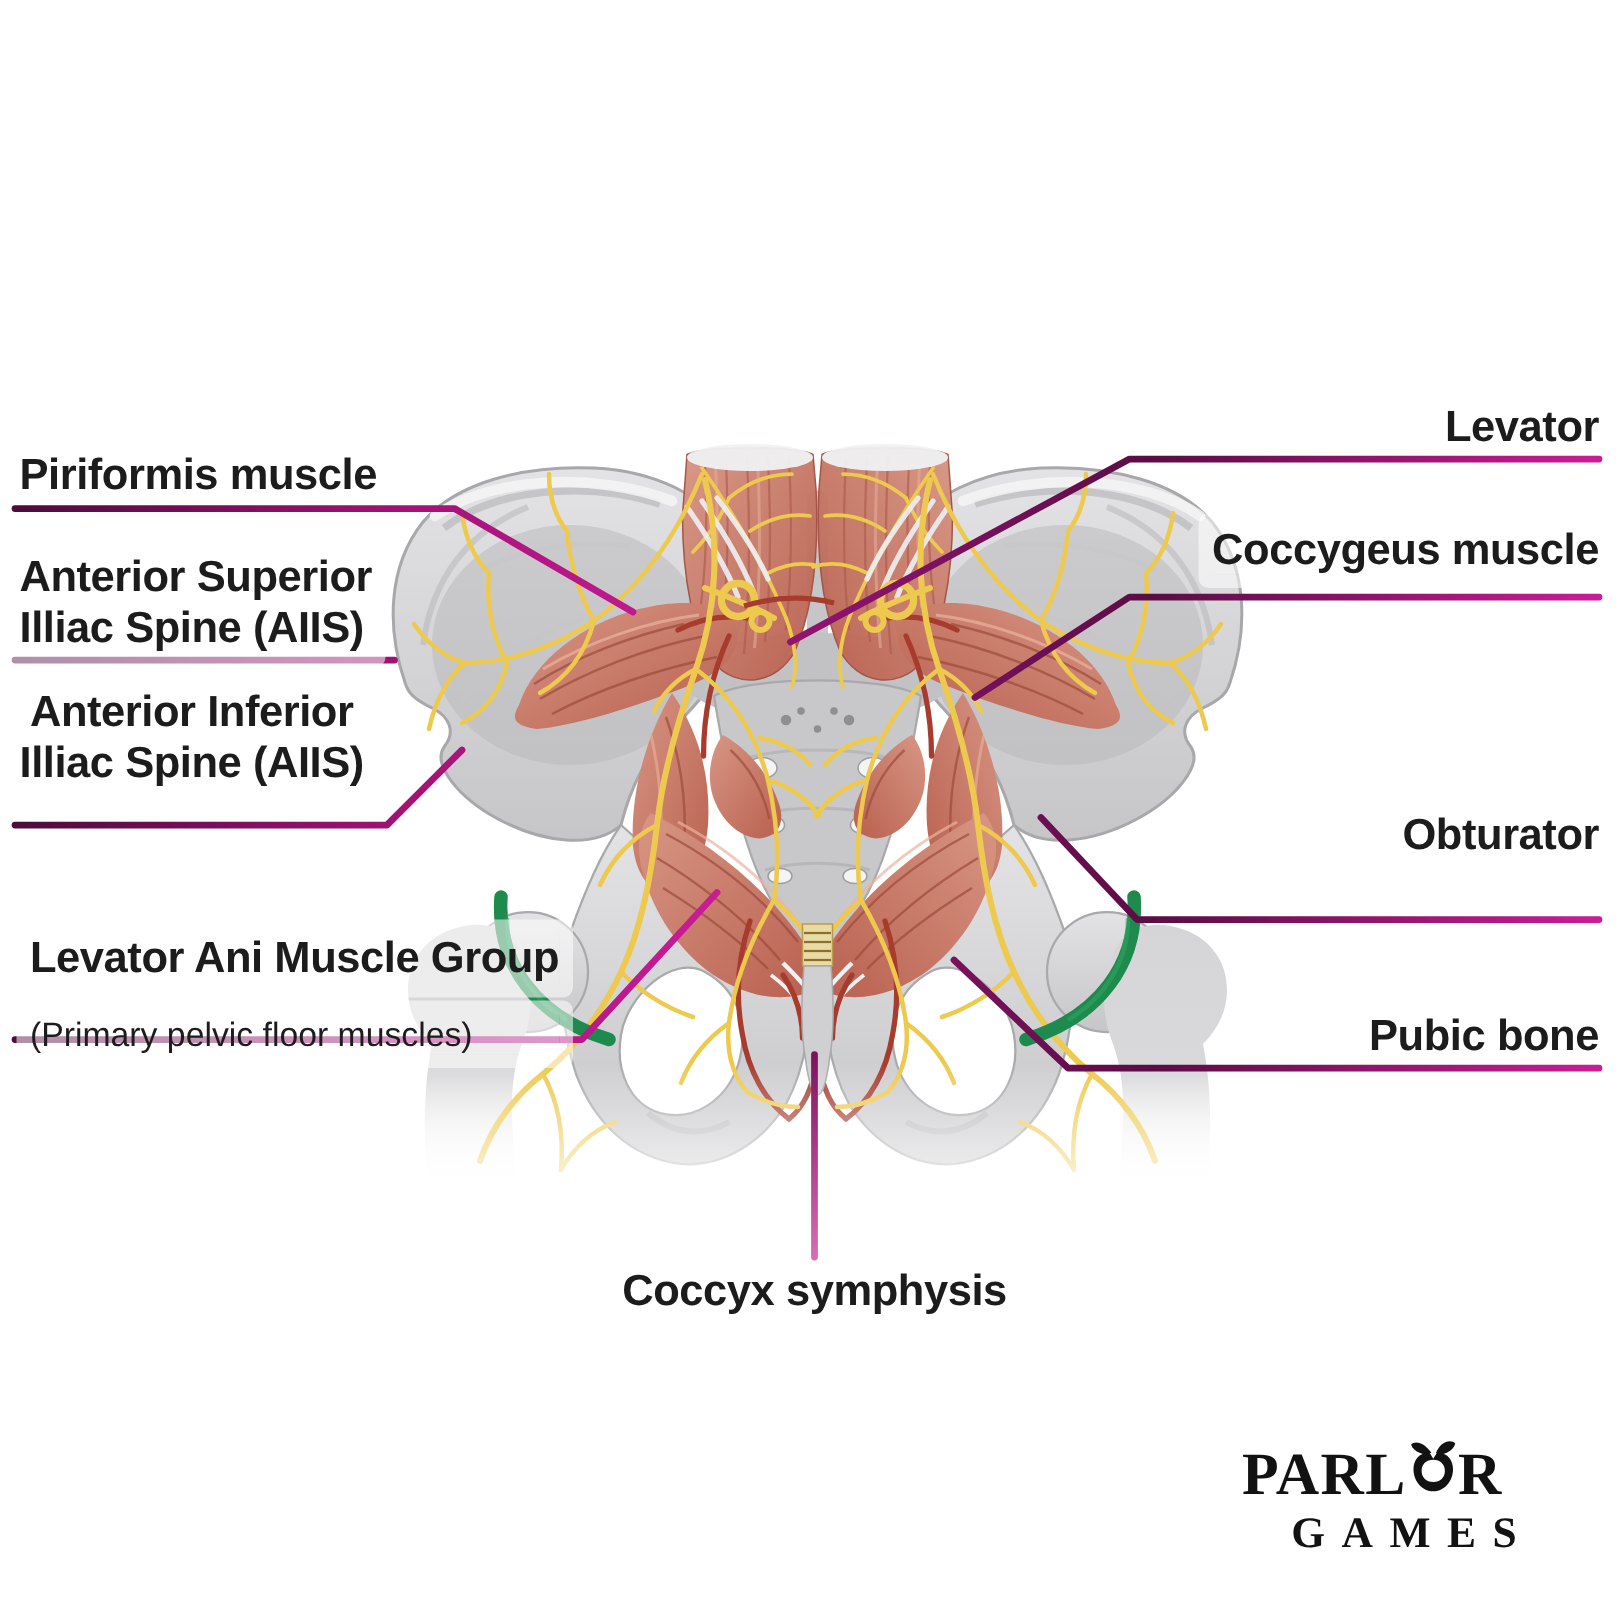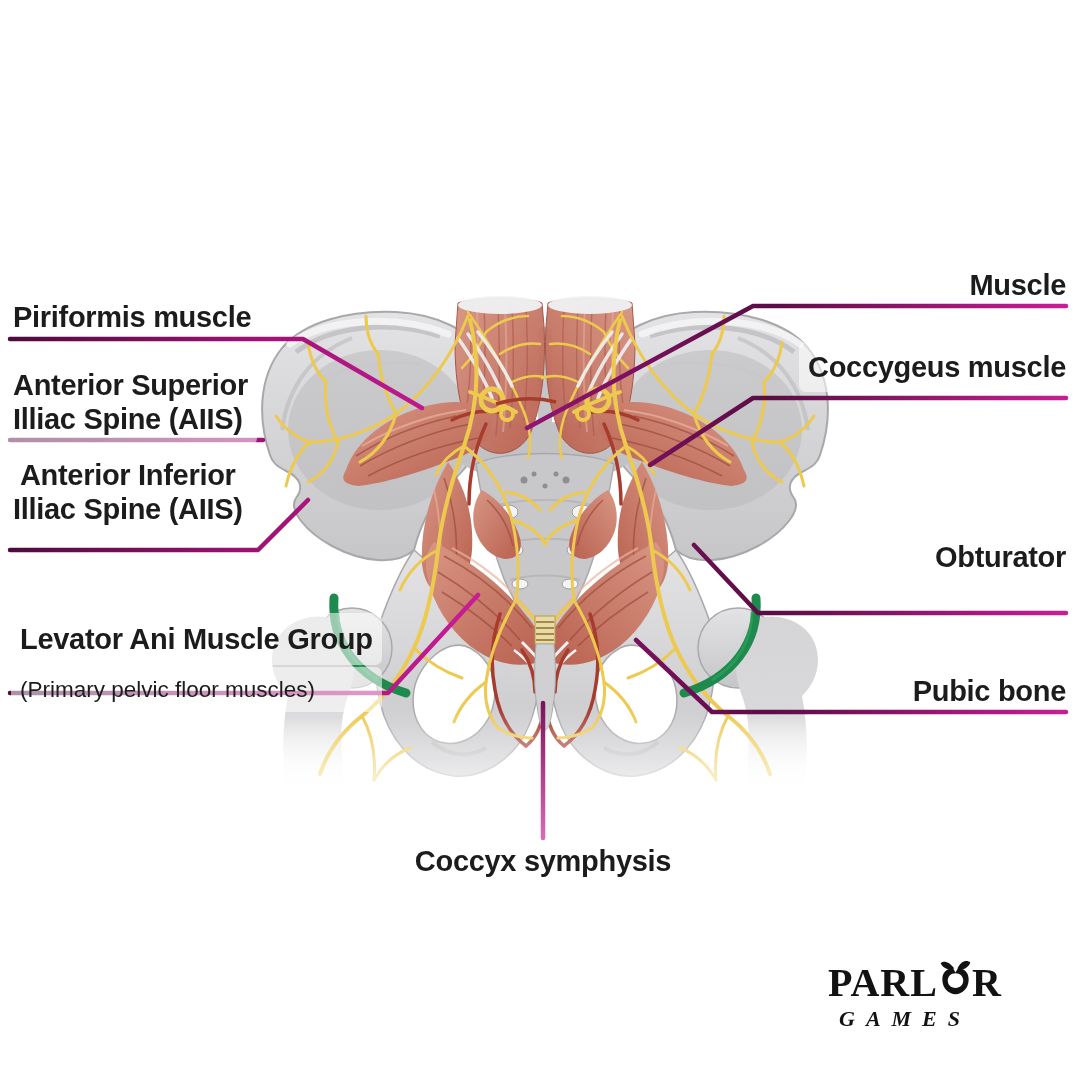--- a/index.html
+++ b/index.html
@@ -11,22 +11,22 @@
   .lbl.right{text-align:right;}
   .halo{background:rgba(255,255,255,0.55);box-shadow:0 0 0 9px rgba(255,255,255,0.55);
         border-radius:2px;}
   .sub{font-weight:400;font-size:22.5px;line-height:27px;letter-spacing:0;margin-top:20px;}
   .center-lbl{left:0;width:1086px;text-align:center;}
   .logo{position:absolute;right:36px;top:954px;width:216px;color:#121212;}
   .logo-row{display:flex;align-items:flex-end;justify-content:flex-start;
             font-family:"Liberation Serif",serif;font-weight:700;font-size:40px;
             letter-spacing:1px;line-height:40px;}
   .logo-apple{margin:0 1px 2px 2px;}
-  .logo-sub{font-family:"Liberation Serif",serif;font-weight:700;font-size:22px;
-            letter-spacing:11px;text-align:left;margin-top:3px;padding-left:11px;font-style:italic;}
+  .logo-sub{font-family:"Liberation Serif",serif;font-weight:700;font-size:29px;
+            letter-spacing:11px;text-align:center;margin-top:3px;padding-left:11px;}
 </style>
 </head>
 <body>
 
 <div class="stage">
 
   <svg class="figure-svg" viewBox="0 0 1080 1080">
     <defs>
       <linearGradient id="boneG" x1="0" y1="0" x2="0" y2="1">
         <stop offset="0" stop-color="#e3e3e5"></stop>
@@ -279,21 +279,21 @@
     <div>Anterior Inferior</div>
     <div>Illiac Spine (AIIS)</div>
   </div>
 
   <div class="lbl" style="left:20px;top:622px;">
     <div class="halo">Levator Ani Muscle Group</div>
     <div class="sub halo">(Primary pelvic floor muscles)</div>
   </div>
 
   <div class="lbl right" style="right:14px;top:268px;">
-    <span>Muscle</span>
+    <span>Levator</span>
   </div>
 
   <div class="lbl right" style="right:14px;top:350px;">
     <span class="halo">Coccygeus muscle</span>
   </div>
 
   <div class="lbl right" style="right:14px;top:541px;line-height:32px;">
     <div>Obturator</div>
   </div>
 

